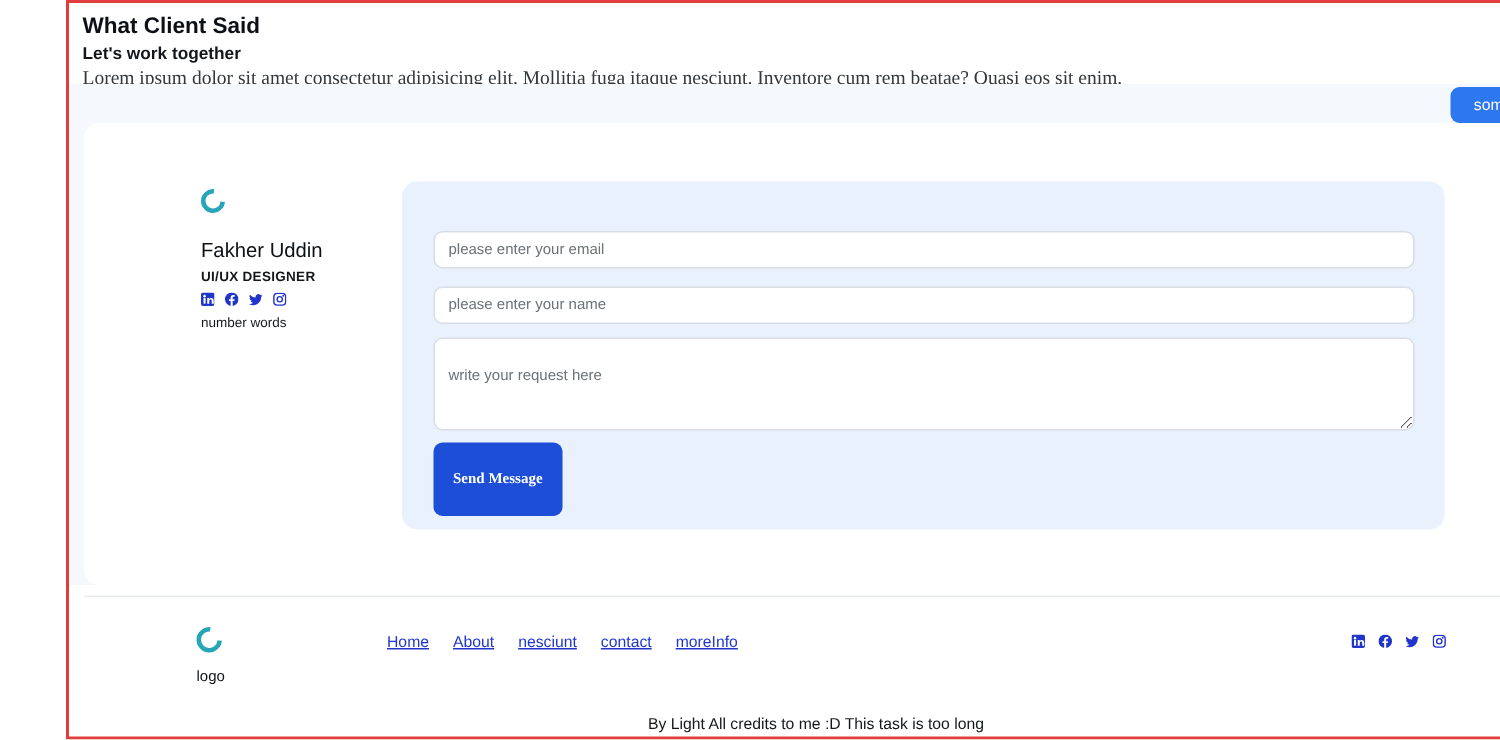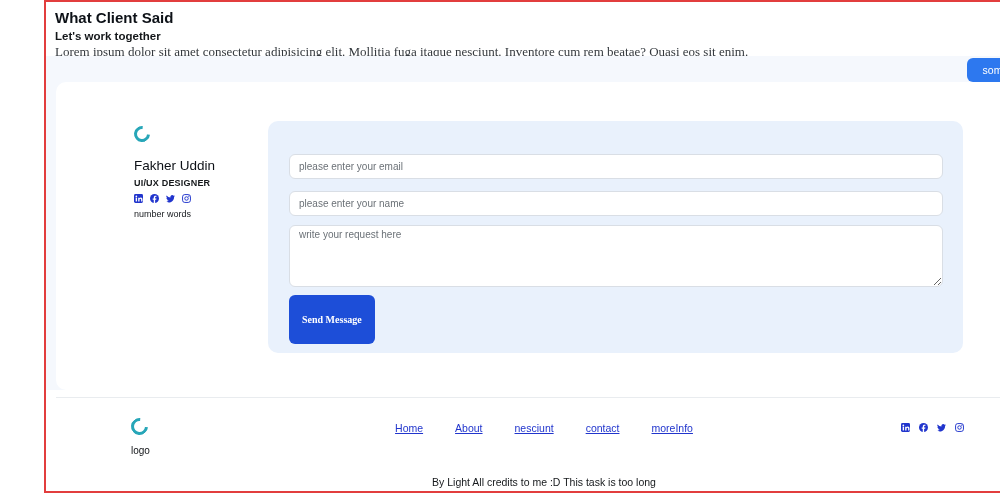--- a/index.html
+++ b/index.html
@@ -44,35 +44,35 @@
     padding:21px 20px 0 21px;
   }
   .contact-title { margin:0; font-size:15px; font-weight:700; color:#16233c; }
   .contact input {
     display:block; width:100%; box-sizing:border-box; height:25px; margin-top:12px;
     border:1px solid #d9dee5; border-radius:6px; font-size:10px; padding:0 9px;
     color:#212529; font-family:inherit; outline:none; background:#fff;
   }
   .contact textarea {
     display:block; width:100%; box-sizing:border-box; height:62px; margin-top:9px;
-    border:1px solid #d9dee5; border-radius:6px; font-size:10px; padding:3px 9px;
+    border:1px solid #d9dee5; border-radius:6px; font-size:10px; padding:19px 9px;
     color:#212529; font-family:inherit; outline:none; resize:vertical; background:#fff;
   }
   .contact input::placeholder, .contact textarea::placeholder { color:#6b7177; }
   .btn-send {
     margin-top:8px; background:#1d4ed8; color:#fff; border:none; border-radius:6px;
     font-size:10px; font-weight:700; font-family:Liberation Serif, serif; padding:19px 13px; cursor:pointer;
   }
   
   .divider { border:none; border-top:1px solid #e9ecef; margin:7px 10px 0 10px; }
   .footer { display:flex; align-items:flex-start; padding-top:20px; }
   .f-left { width:212px; flex:none; box-sizing:border-box; padding-left:85px; }
   .f-left .spinner { width:11px; height:11px; }
   .f-logo-label { font-size:10px; color:#111417; margin-top:6px; }
-  .f-nav { flex:1; display:flex; justify-content:center; gap:32px; padding-top:4px; }
+  .f-nav { flex:1; display:flex; gap:16px; padding-top:4px; }
   .f-nav a { color:#2135cd; font-size:10.5px; text-decoration:underline; }
   .f-social { width:212px; flex:none; box-sizing:border-box; display:flex; gap:9px; justify-content:flex-end; padding:5px 78px 0 0; }
   .credits { text-align:center; font-size:10.5px; color:#15181b; margin-top:20px; }
   svg.icon { display:block; }
 </style>
 </head>
 <body>
 
 <div class="page">
 

